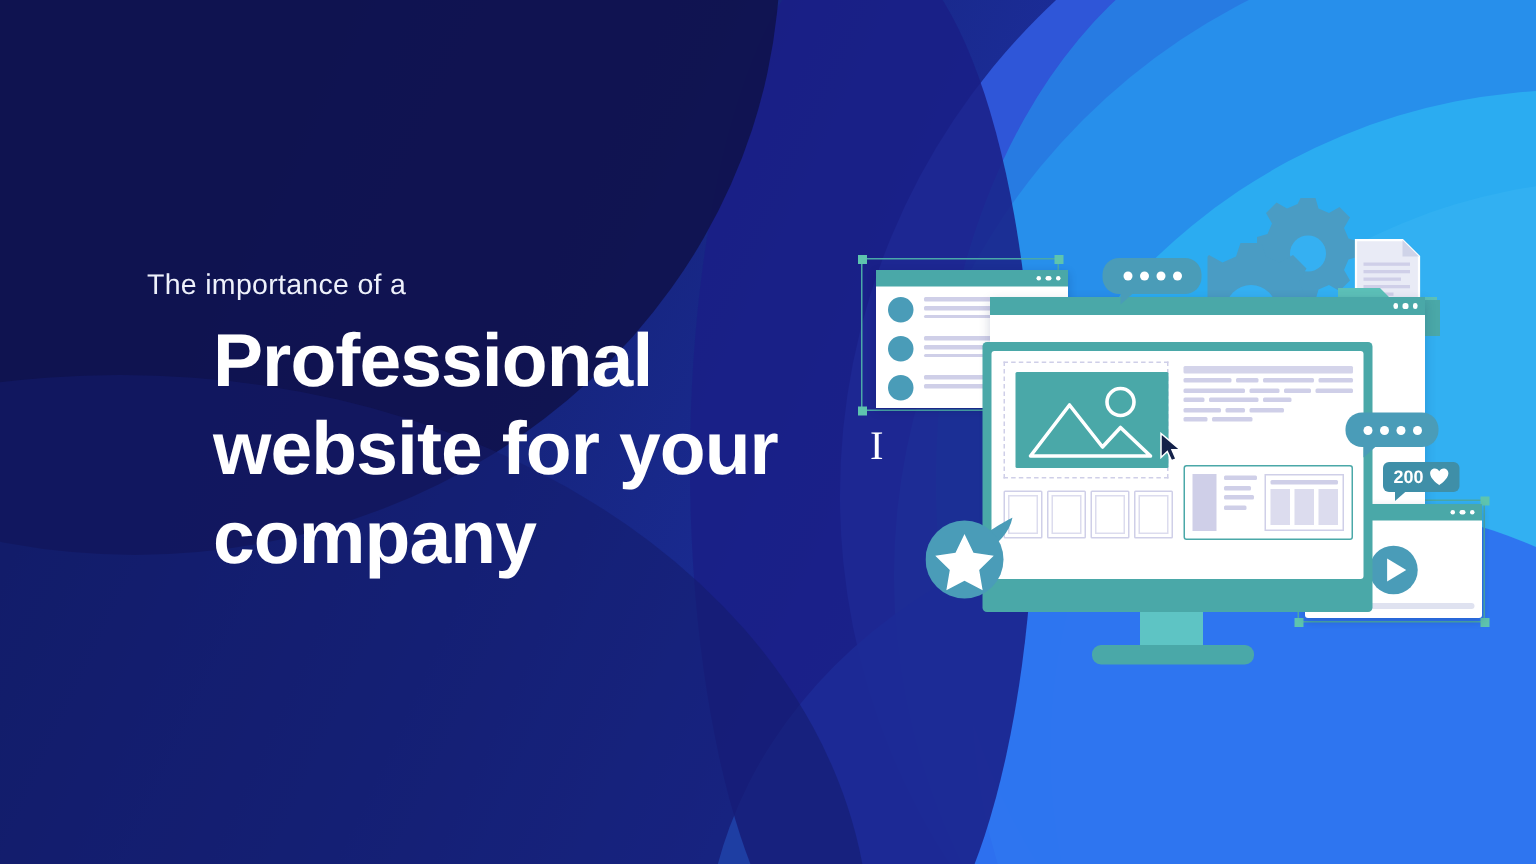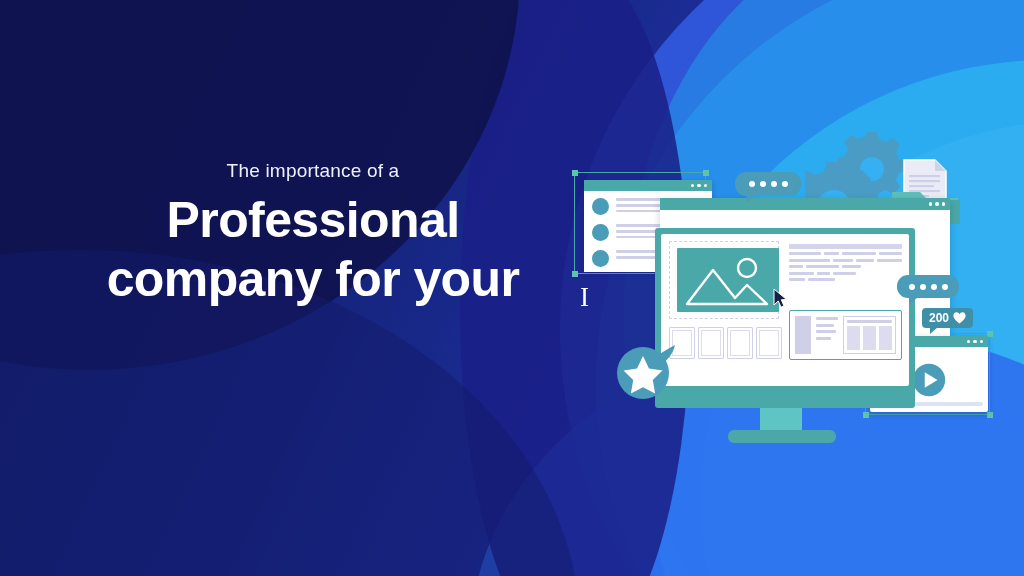--- a/index.html
+++ b/index.html
@@ -88,39 +88,39 @@
     left:460px; top:-40px;
     width:230px; height:700px;
     border-radius:50%;
     background:#1a1f86;
     opacity:.85;
   }
 
   
   .copy {
     position:absolute;
-    left:98px; top:160px;
+    left:98px; top:180px;
     width:430px;
     z-index:40;
-    text-align:center;
   }
   .eyebrow {
     color:#eef1fb;
     font-size:19px;
     font-weight:400;
     letter-spacing:.2px;
     line-height:1.2;
     margin-bottom:8px;
   }
   .headline {
     color:#ffffff;
     font-size:50px;
     font-weight:700;
     line-height:1.18;
     letter-spacing:-.6px;
+    margin-left:44px;
   }
 
   
   .art { position:absolute; left:560px; top:120px; width:464px; height:340px; z-index:30; }
 
   
   .sel {
     position:absolute;
     border:1px solid #4aa8a8;
     z-index:31;
@@ -210,21 +210,22 @@
   <div class="bg-right-wash"></div>
   <div class="bg-bottom-blue"></div>
   <div class="bg-dark-left-edge"></div>
   <div class="bg-navy-blob"></div>
   <div class="bg-navy-blob2"></div>
 
   <div class="copy">
     <div class="eyebrow">The importance of a</div>
     <div class="headline">
       <div>Professional</div>
-      <div>company for your</div>
+      <div>website for your</div>
+      <div>company</div>
     </div>
   </div>
 
   <div class="art">
 
     <svg style="position:absolute;left:245px;top:8px;width:110px;height:90px;z-index:28" viewBox="0 0 110 90">
       <g fill="#4a9cc4">
         <path d="M62 4h10l2 7 7 3 7-4 7 7-4 7 3 7 7 2v10l-7 2-3 7 4 7-7 7-7-4-7 3-2 7H62l-2-7-7-3-7 4-7-7 4-7-3-7-7-2V30l7-2 3-7-4-7 7-7 7 4 7-3z"></path>
         <circle cx="67" cy="41" r="12" fill="#35b0f2"></circle>
         <path d="M22 34h14l3 9 9 4 9-5 9 9-5 9 4 9 9 3v14l-9 3-4 9 5 9-9 9-9-5-9 4-3 9H22l-3-9-9-4-9 5-9-9 5-9-4-9-9-3V72l9-3 4-9-5-9 9-9 9 5 9-4z"></path>

